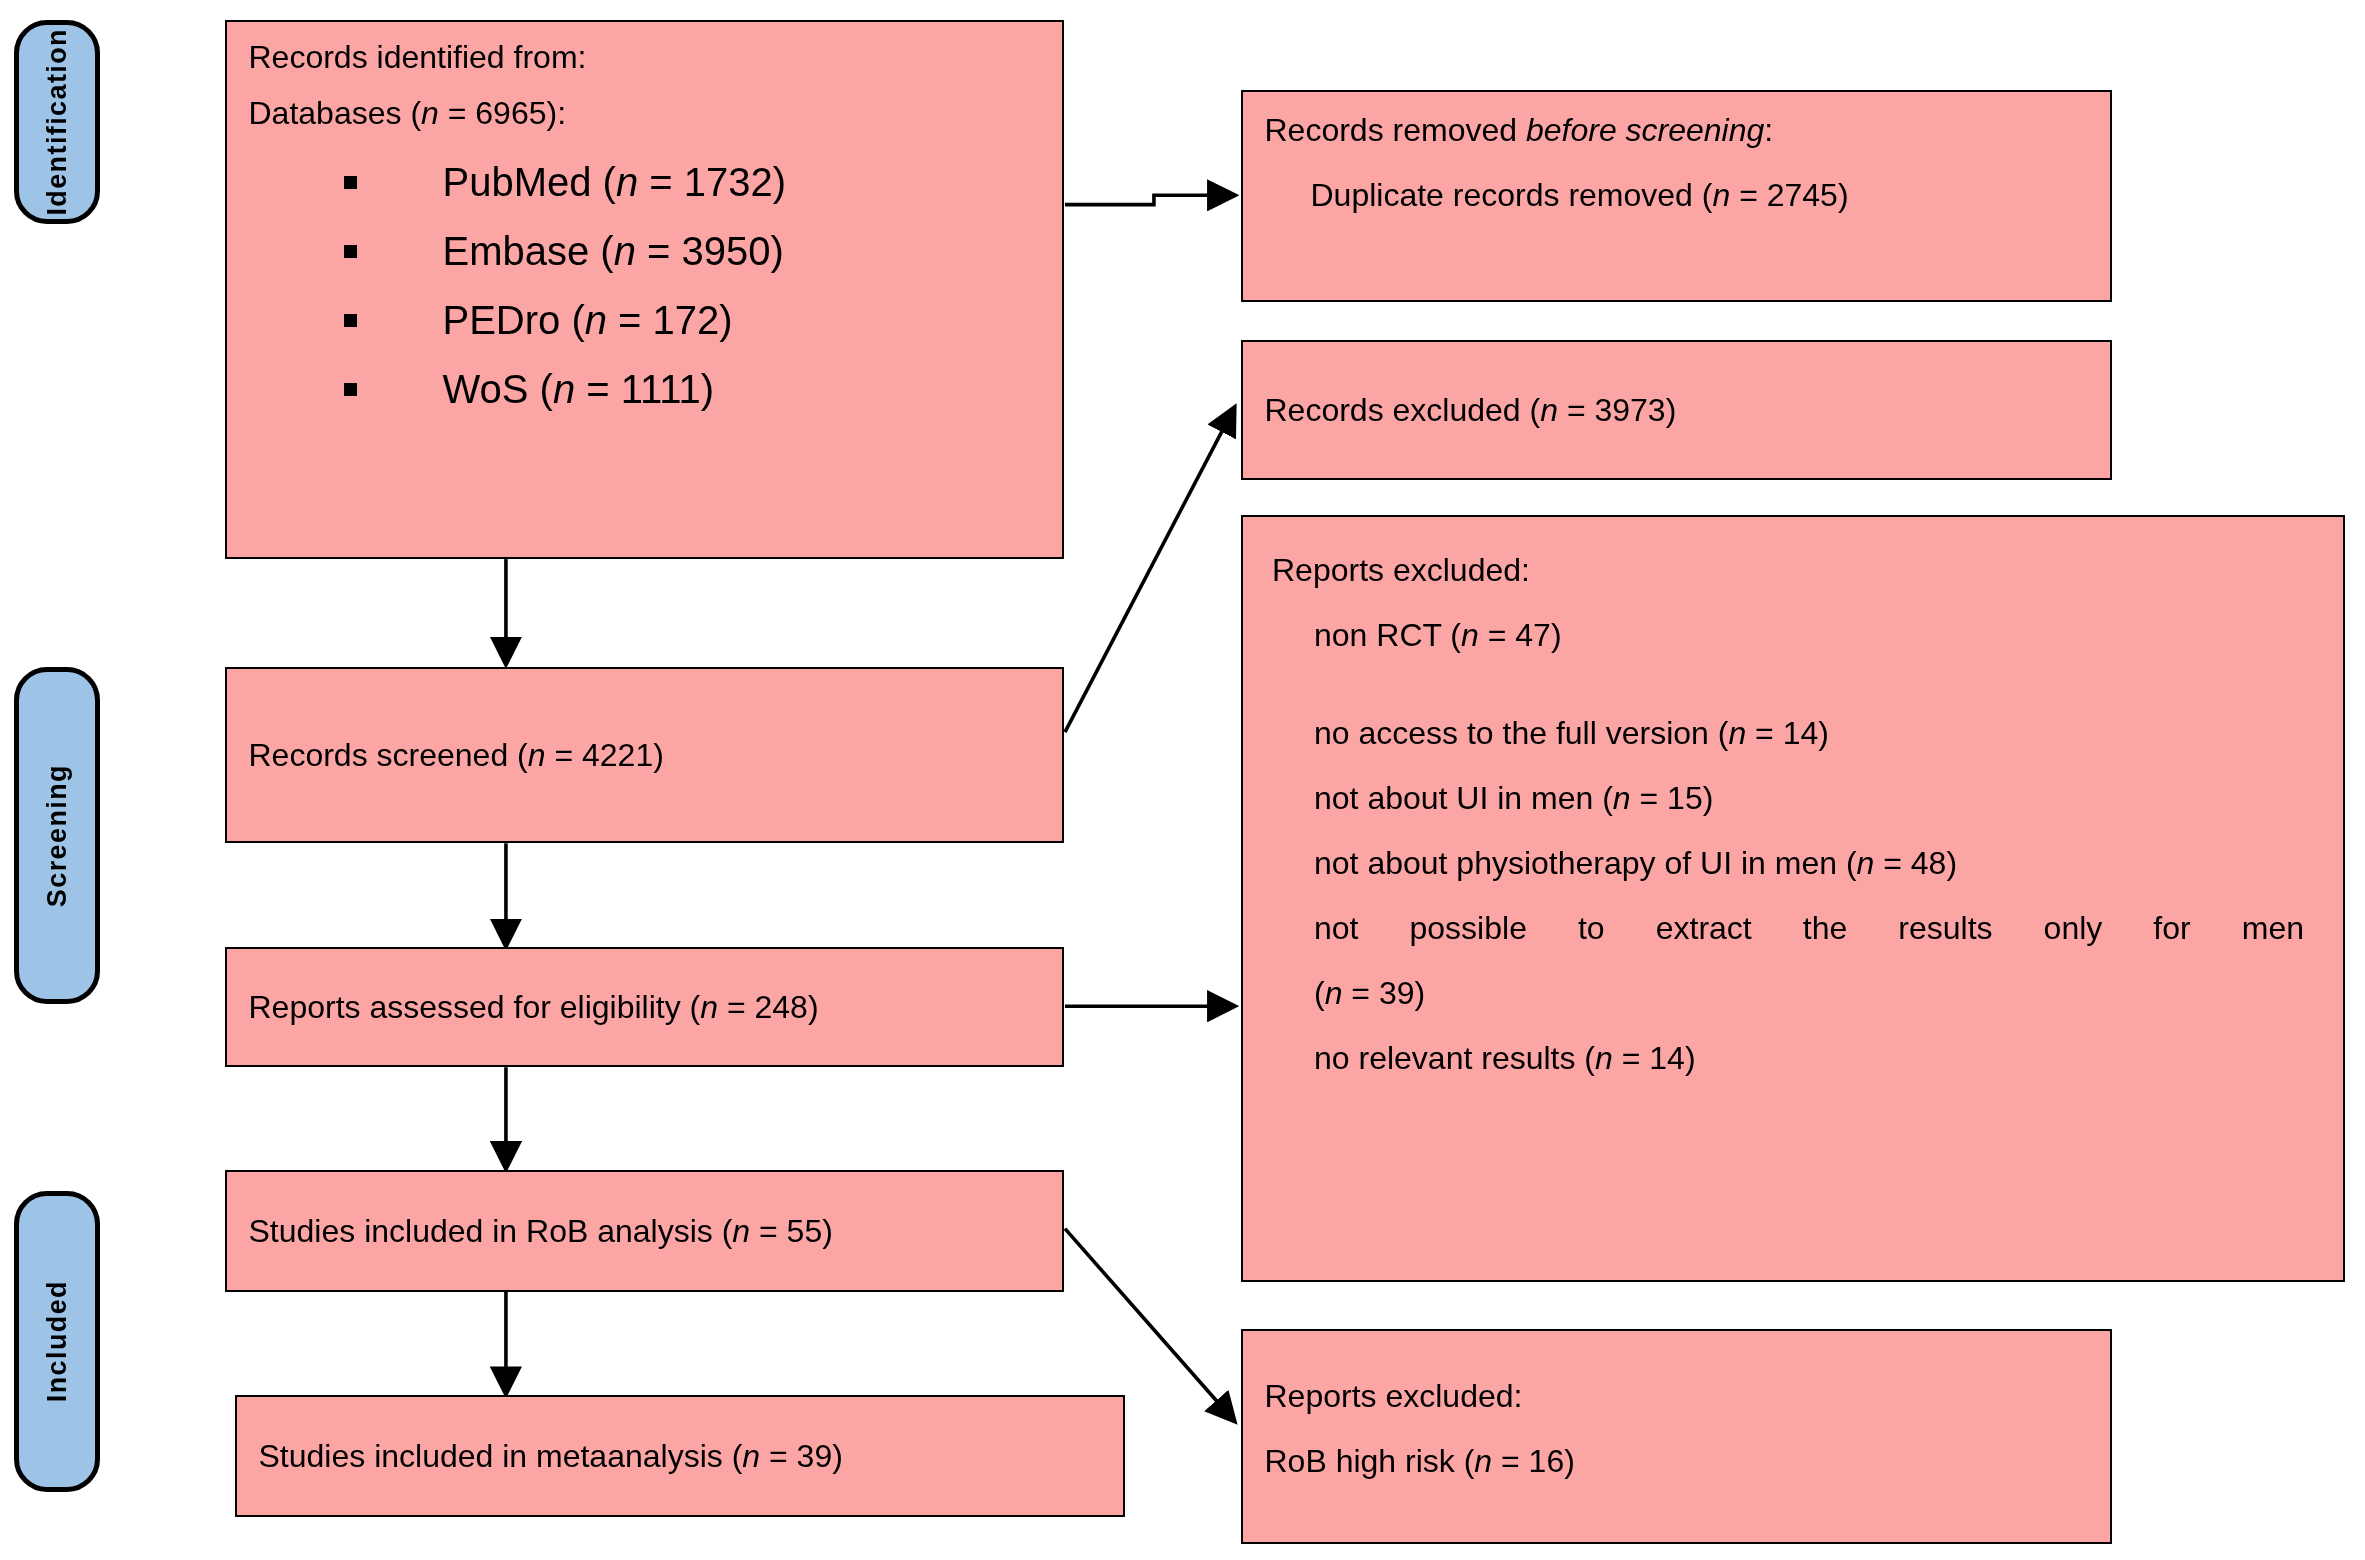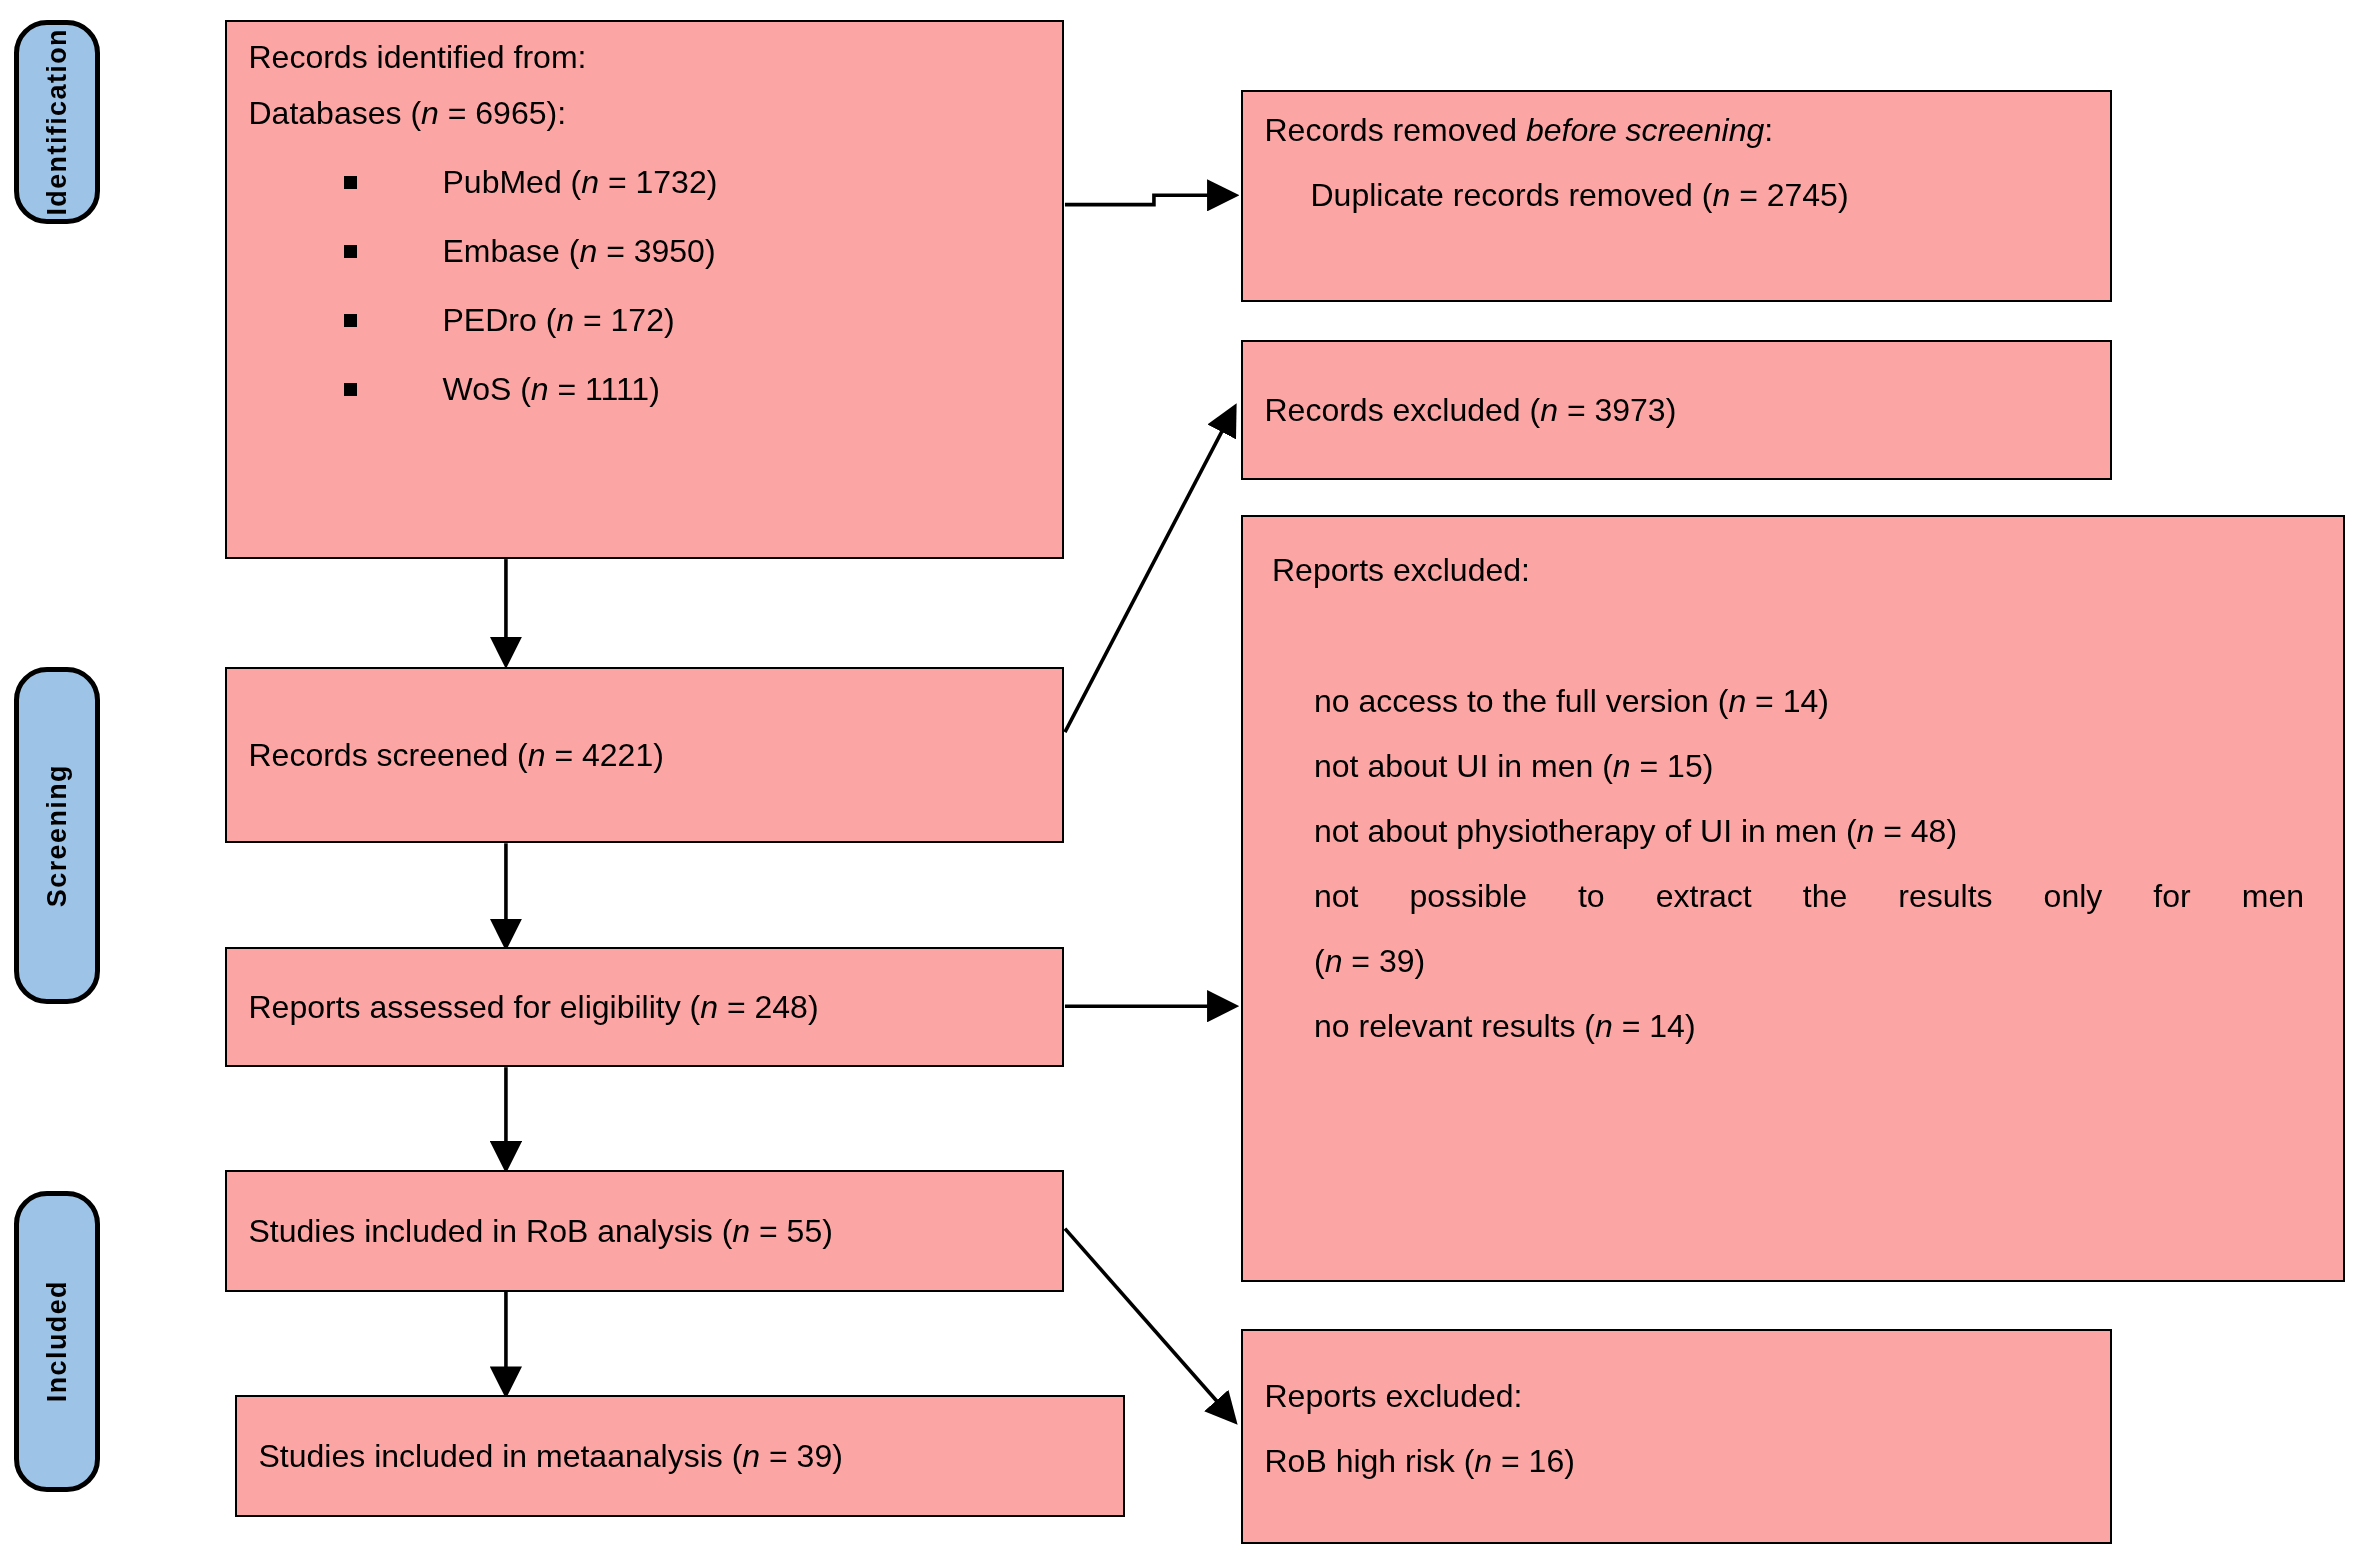--- a/index.html
+++ b/index.html
@@ -69,21 +69,21 @@
   }
   .bullet-mark {
     display: inline-block;
     width: 13px;
     height: 13px;
     background: #000000;
     margin-left: 95px;
     margin-right: 86px;
     flex: none;
   }
-  .bullet-text { font-size: 32px; color: #000000; white-space: nowrap; }
+  .bullet-text { font-size: 40px; color: #000000; white-space: nowrap; }
 
   
   .indent-1 { padding-left: 46px; }
   .indent-2 { padding-left: 42px; }
 
   .justified {
     text-align: justify;
     text-align-last: justify;
     white-space: normal;
   }
@@ -204,20 +204,21 @@
     <div class="line indent-1">Duplicate records removed  (<i>n</i> = 2745)</div>
   </div>
 
   <div class="pbox center-v" style="left:1241px; top:340px; width:871px; height:140px;">
     <div class="line">Records excluded (<i>n</i> = 3973)</div>
   </div>
 
   <div class="pbox" style="left:1241px; top:515px; width:1104px; height:767px; padding:37px 29px;">
     <div class="line">Reports excluded:</div>
     <div class="gap-md"></div>
+    <div class="line indent-2">non RCT (<i>n</i> = 47)</div>
     <div class="gap-md"></div>
     <div class="gap-md"></div>
     <div class="line indent-2">no access to the full version (<i>n</i> = 14)</div>
     <div class="gap-md"></div>
     <div class="line indent-2">not about UI in men (<i>n</i> = 15)</div>
     <div class="gap-md"></div>
     <div class="line indent-2">not about physiotherapy of UI in men (<i>n</i> = 48)</div>
     <div class="gap-md"></div>
     <div class="line indent-2 justified" style="width:990px;">not possible to extract the results only for men</div>
     <div class="gap-md"></div>

